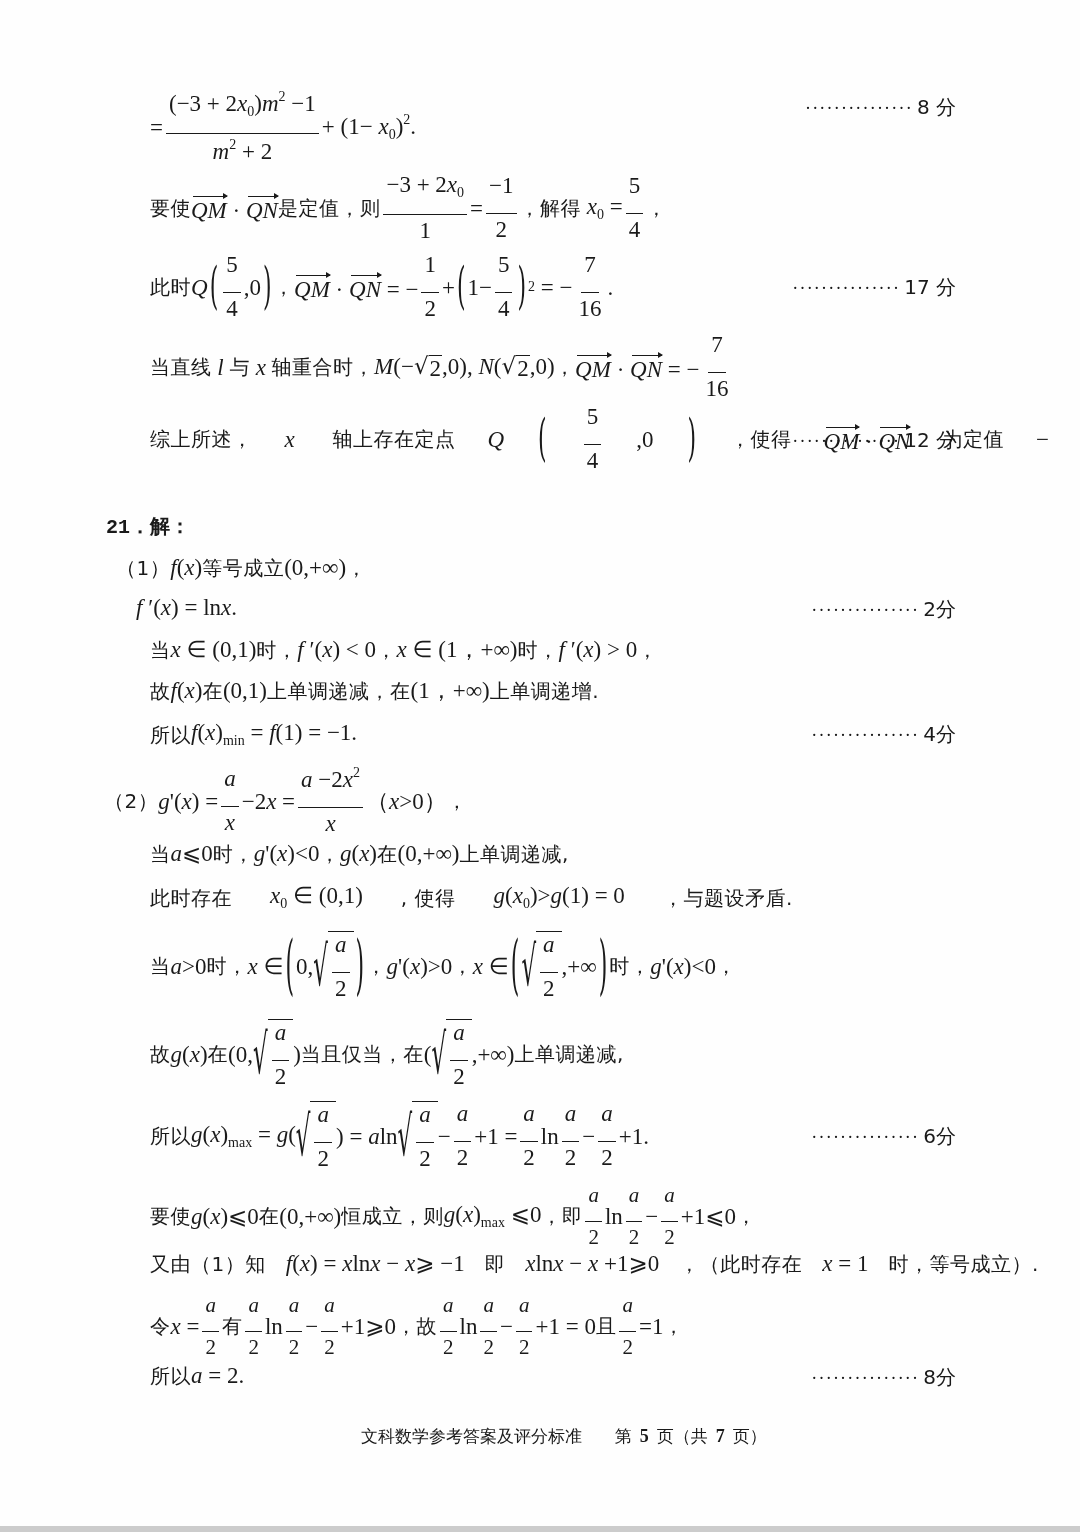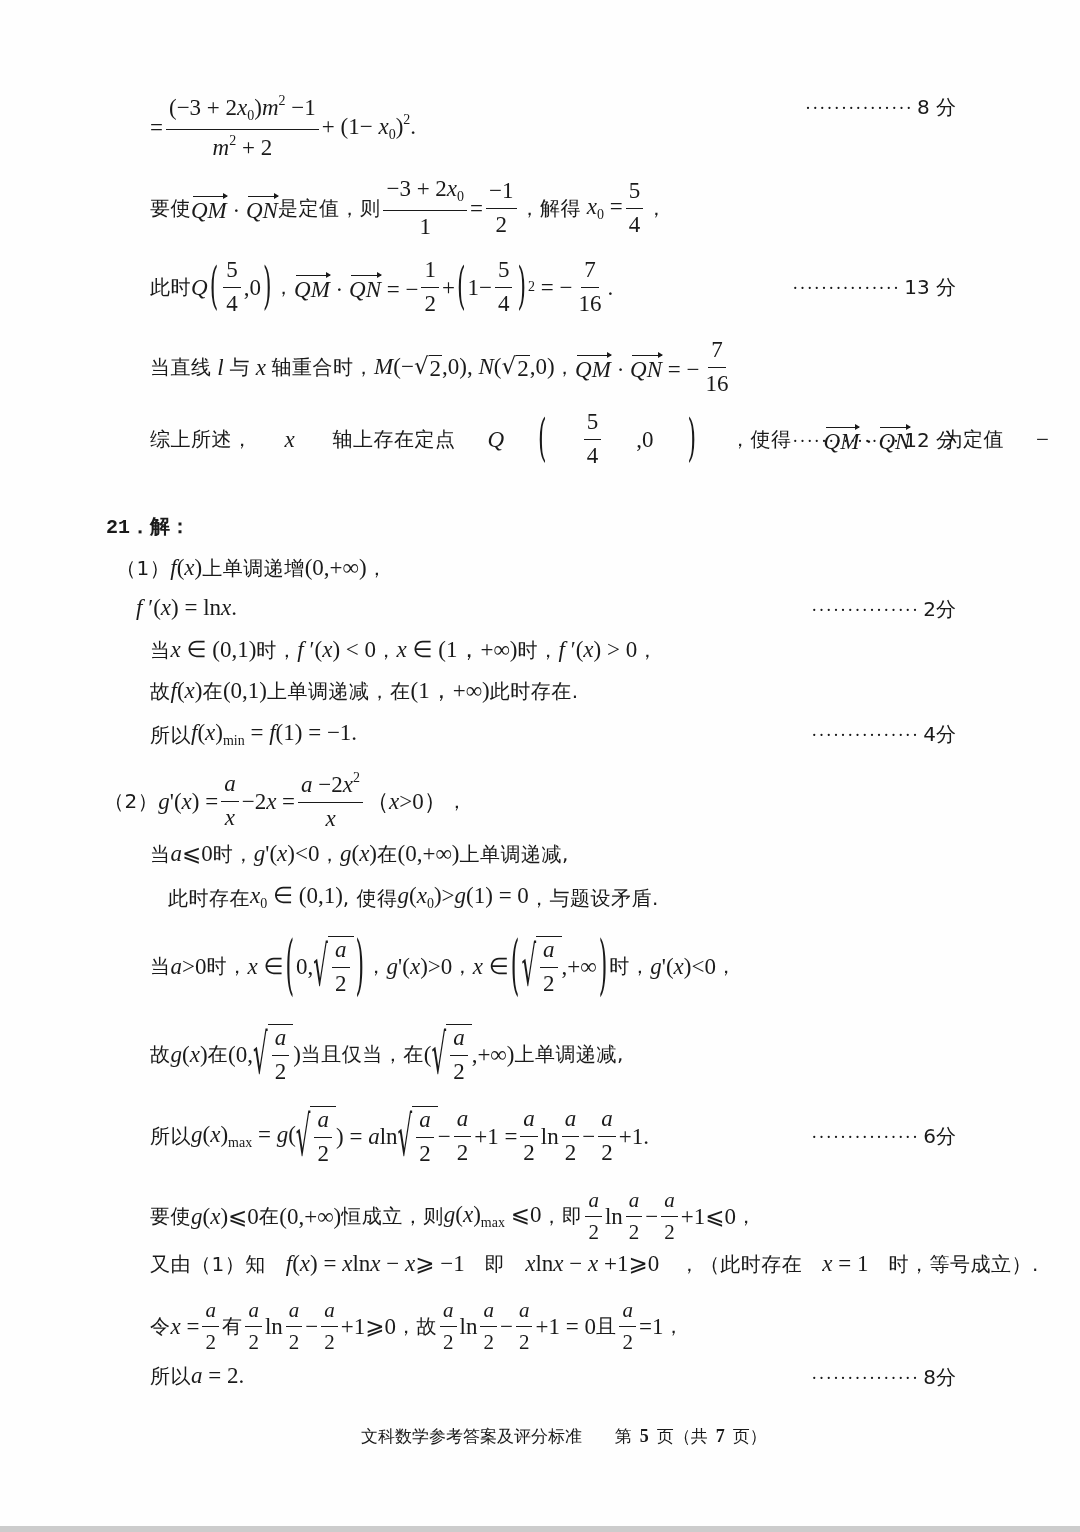--- a/index.html
+++ b/index.html
@@ -18,21 +18,21 @@
     display: flex; align-items: center;
     font-family: "Liberation Serif", "DejaVu Serif", serif;
   }
   .cjk { font-family: "DejaVu Sans", sans-serif; font-size: 20px; letter-spacing: 0.5px; }
   .m { font-family: "Liberation Serif", serif; font-size: 23px; }
   .i { font-style: italic; }
   .sub { font-size: 14px; vertical-align: -5px; font-family: "Liberation Serif", serif; }
   .sup { font-size: 14px; vertical-align: 10px; font-family: "Liberation Serif", serif; }
 
   .frac { display: inline-flex; flex-direction: column; align-items: center; vertical-align: middle; margin: 0 3px; }
-  .frac > .num { padding: 0 3px 5px; border-bottom: 1.3px solid #1a1a1a; line-height: 1.05; }
+  .frac > .num { padding: 0 3px 14px; border-bottom: 1.3px solid #1a1a1a; line-height: 1.05; }
   .frac > .den { padding: 4px 3px 0; line-height: 1.05; }
   .frac.small { font-size: 21px; }
 
   .paren { font-family: "DejaVu Serif", serif; font-weight: 200; display: inline-block; transform: scaleY(2.3); margin: 0 2px; }
   .sqrt { display: inline-flex; align-items: stretch; }
   .sqrt > .rad { font-family: "DejaVu Serif", serif; display: inline-block; transform: scaleY(1.0); }
   .sqrt > .body { border-top: 1.3px solid #1a1a1a; padding: 1px 1px 0; display: inline-flex; align-items: center; }
   .sqrt.tall > .rad { transform: scaleY(2.4); align-self: center; }
 
   .vec { position: relative; display: inline-block; font-style: italic; padding-top: 4px; }
@@ -118,21 +118,21 @@
       <span class="sup" style="vertical-align:22px;">2</span>
     <span class="m">&nbsp;= −</span>
     <span class="frac m">
         <span class="num">7</span>
         <span class="den">16</span>
       </span>
       <span class="m">.</span>
   </div>
   <div class="score" style="top:274px;">
     <span class="dots">···············</span>
-    <span class="fen">13 分</span>
+    <span class="fen">17 分</span>
   </div>
 
   <div class="line" style="left:150px; top:336px; height:62px;">
     <span class="cjk">当直线</span>
     <span class="m i">&nbsp;l&nbsp;</span>
     <span class="cjk">与</span>
     <span class="m i">&nbsp;x&nbsp;</span>
     <span class="cjk">轴重合时，</span>
     <span class="m"><span class="i">M</span>(−<span class="sqrt">
           <span class="rad">√</span>
@@ -174,21 +174,21 @@
   <div class="score" style="top:427px;">
     <span class="dots">···············</span>
     <span class="fen">12 分</span>
   </div>
 
   <div class="line heading" style="left:106px; top:518px;">21．解：</div>
 
   <div class="line" style="left:116px; top:556px;">
     <span class="cjk">（1）</span>
     <span class="m"><span class="i">f</span>(<span class="i">x</span>)</span>
-    <span class="cjk">上单调递增</span>
+    <span class="cjk">等号成立</span>
     <span class="m">(0,+∞)</span>
       <span class="cjk">，</span>
   </div>
 
   <div class="line" style="left:136px; top:596px;">
     <span class="m"><span class="i">f</span> ′(<span class="i">x</span>) = ln<span class="i">x</span>.</span>
   </div>
   <div class="score" style="top:596px;">
     <span class="dots">···············</span>
     <span class="fen">2分</span>
@@ -206,21 +206,21 @@
       <span class="cjk">，</span>
   </div>
 
   <div class="line" style="left:150px; top:679px;">
     <span class="cjk">故</span>
     <span class="m"><span class="i">f</span>(<span class="i">x</span>)</span>
     <span class="cjk">在</span>
     <span class="m">(0,1)</span>
     <span class="cjk">上单调递减，在</span>
     <span class="m">(1，+∞)</span>
-    <span class="cjk">此时存在.</span>
+    <span class="cjk">上单调递增.</span>
   </div>
 
   <div class="line" style="left:150px; top:721px;">
     <span class="cjk">所以</span>
     <span class="m"><span class="i">f</span>(<span class="i">x</span>)<span class="sub">min</span> = <span class="i">f</span>(1) = −1.</span>
   </div>
   <div class="score" style="top:721px;">
     <span class="dots">···············</span>
     <span class="fen">4分</span>
   </div>
@@ -246,21 +246,21 @@
     <span class="m"><span class="i">a</span>⩽0</span>
     <span class="cjk">时，</span>
     <span class="m"><span class="i">g</span>'(<span class="i">x</span>)&lt;0</span>
       <span class="cjk">，</span>
     <span class="m"><span class="i">g</span>(<span class="i">x</span>)</span>
     <span class="cjk">在</span>
     <span class="m">(0,+∞)</span>
     <span class="cjk">上单调递减,</span>
   </div>
 
-  <div class="line" style="left:168px; top:884px;">
+  <div class="line" style="left:150px; top:884px;gap:38px;">
     <span class="cjk">此时存在</span>
     <span class="m"><span class="i">x</span><span class="sub">0</span> ∈ (0,1)</span>
     <span class="cjk">, 使得</span>
     <span class="m"><span class="i">g</span>(<span class="i">x</span><span class="sub">0</span>)&gt;<span class="i">g</span>(1) = 0</span>
     <span class="cjk">，与题设矛盾.</span>
   </div>
 
   <div class="line" style="left:150px; top:928px; height:76px;">
     <span class="cjk">当</span>
     <span class="m"><span class="i">a</span>&gt;0</span>

